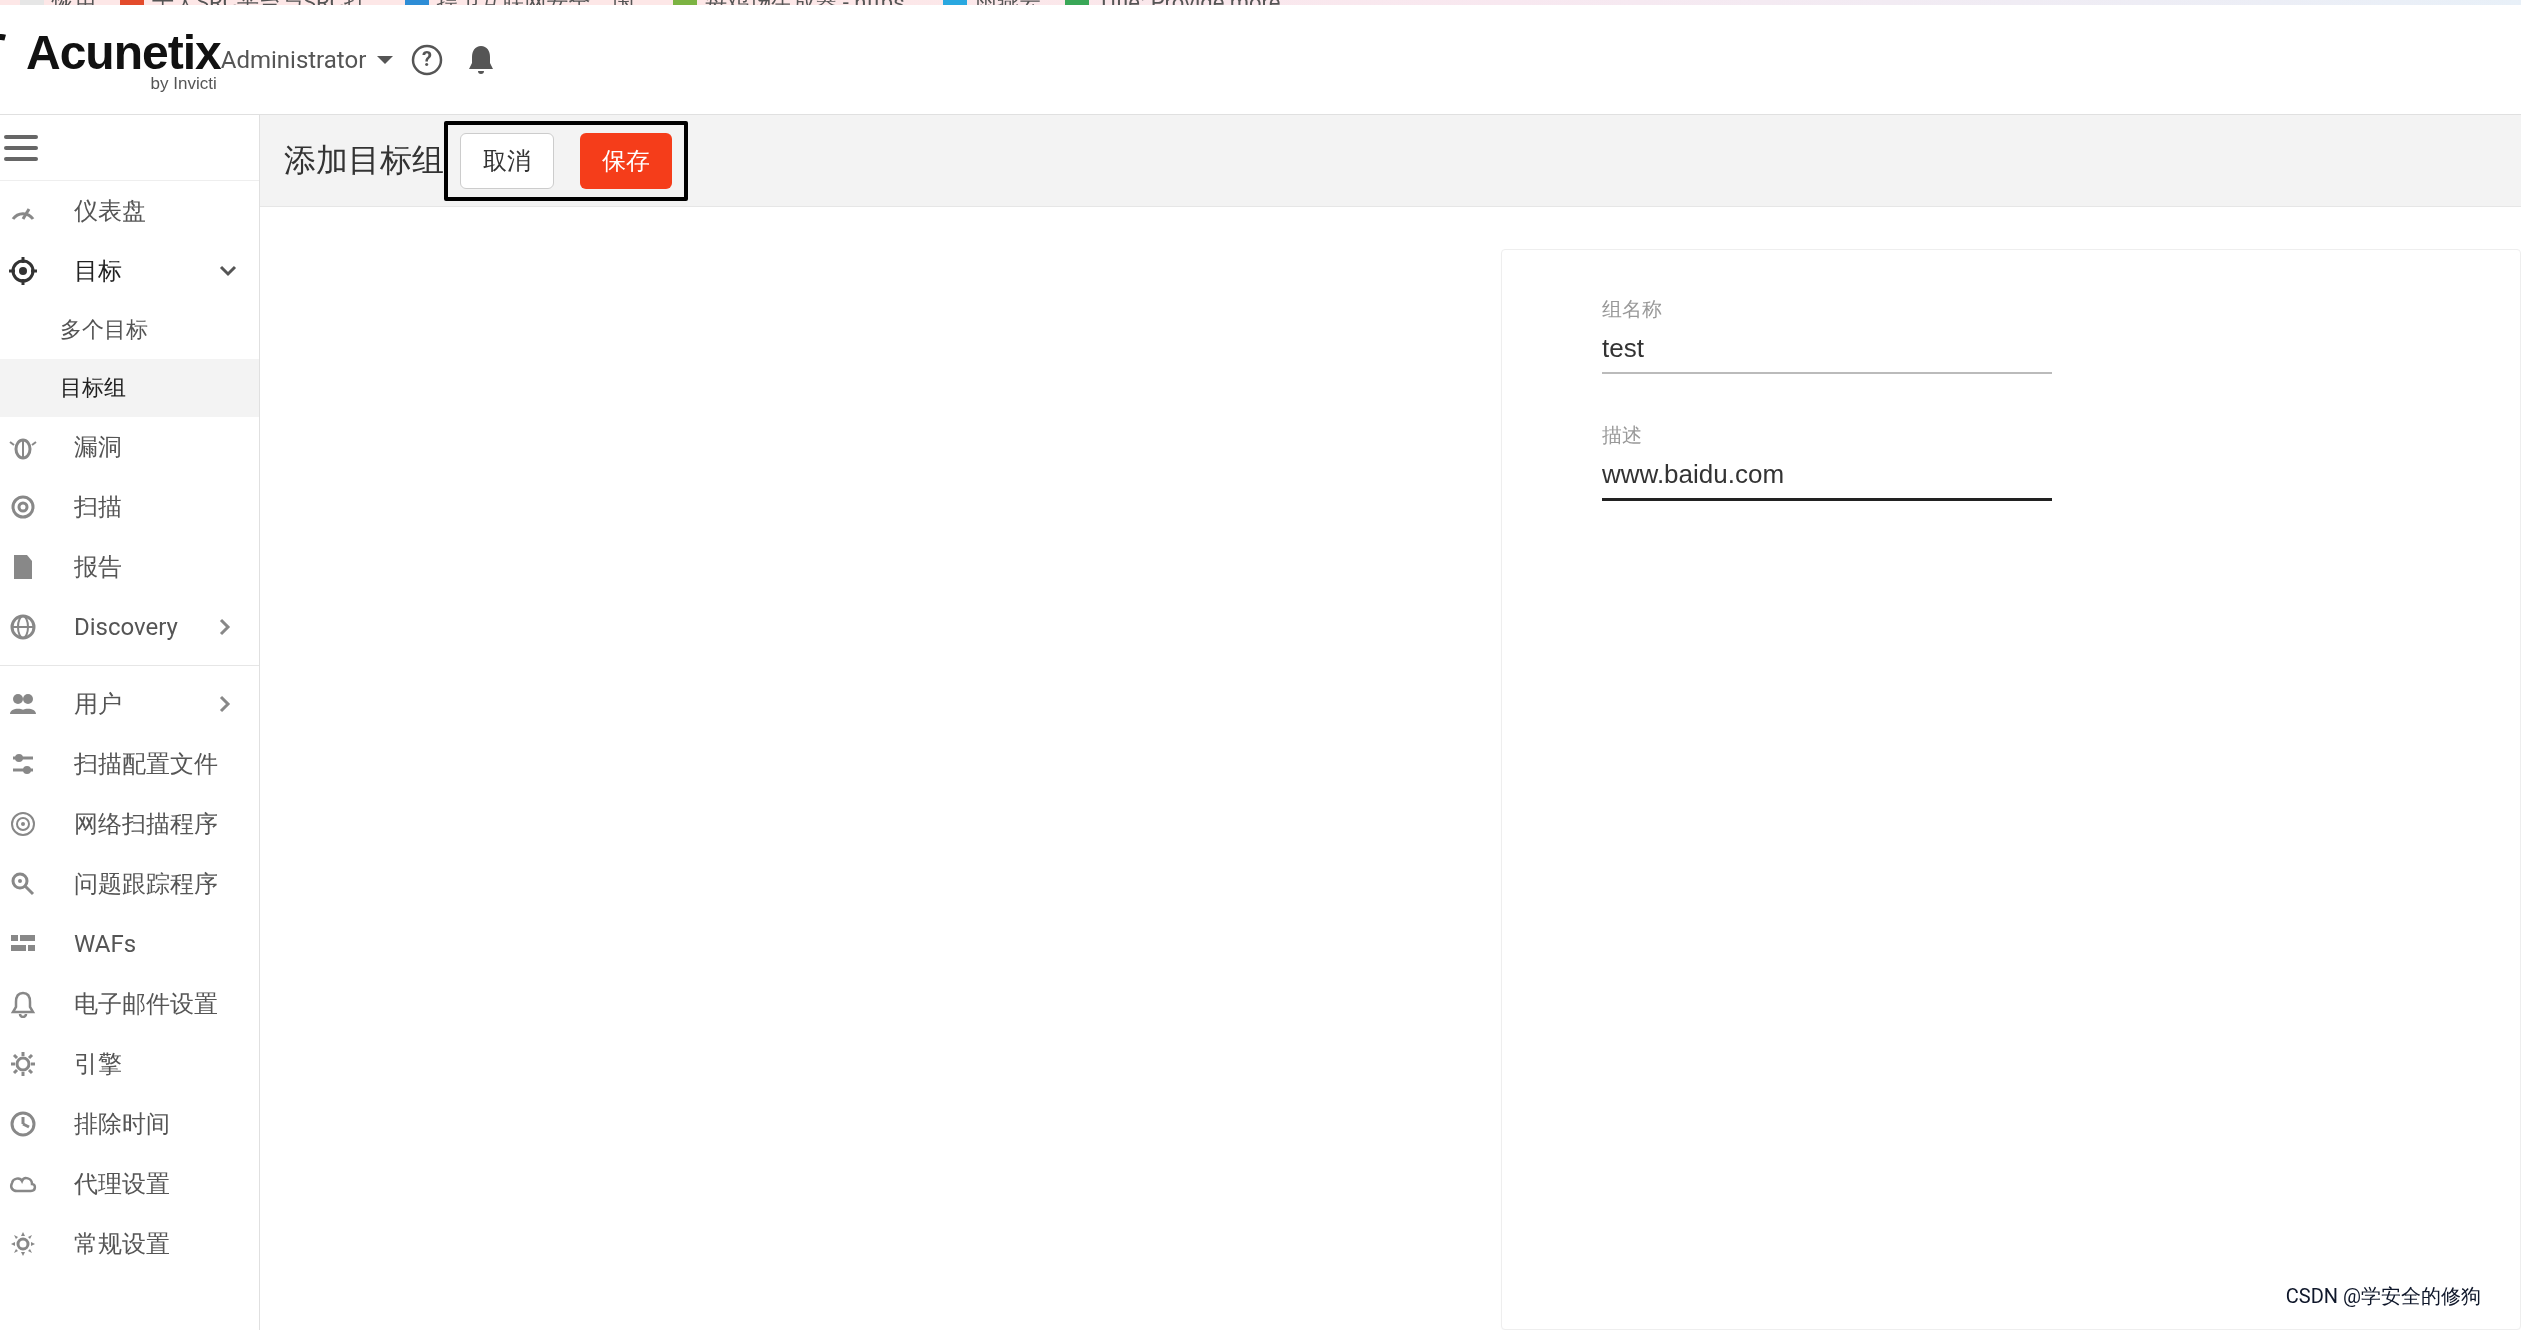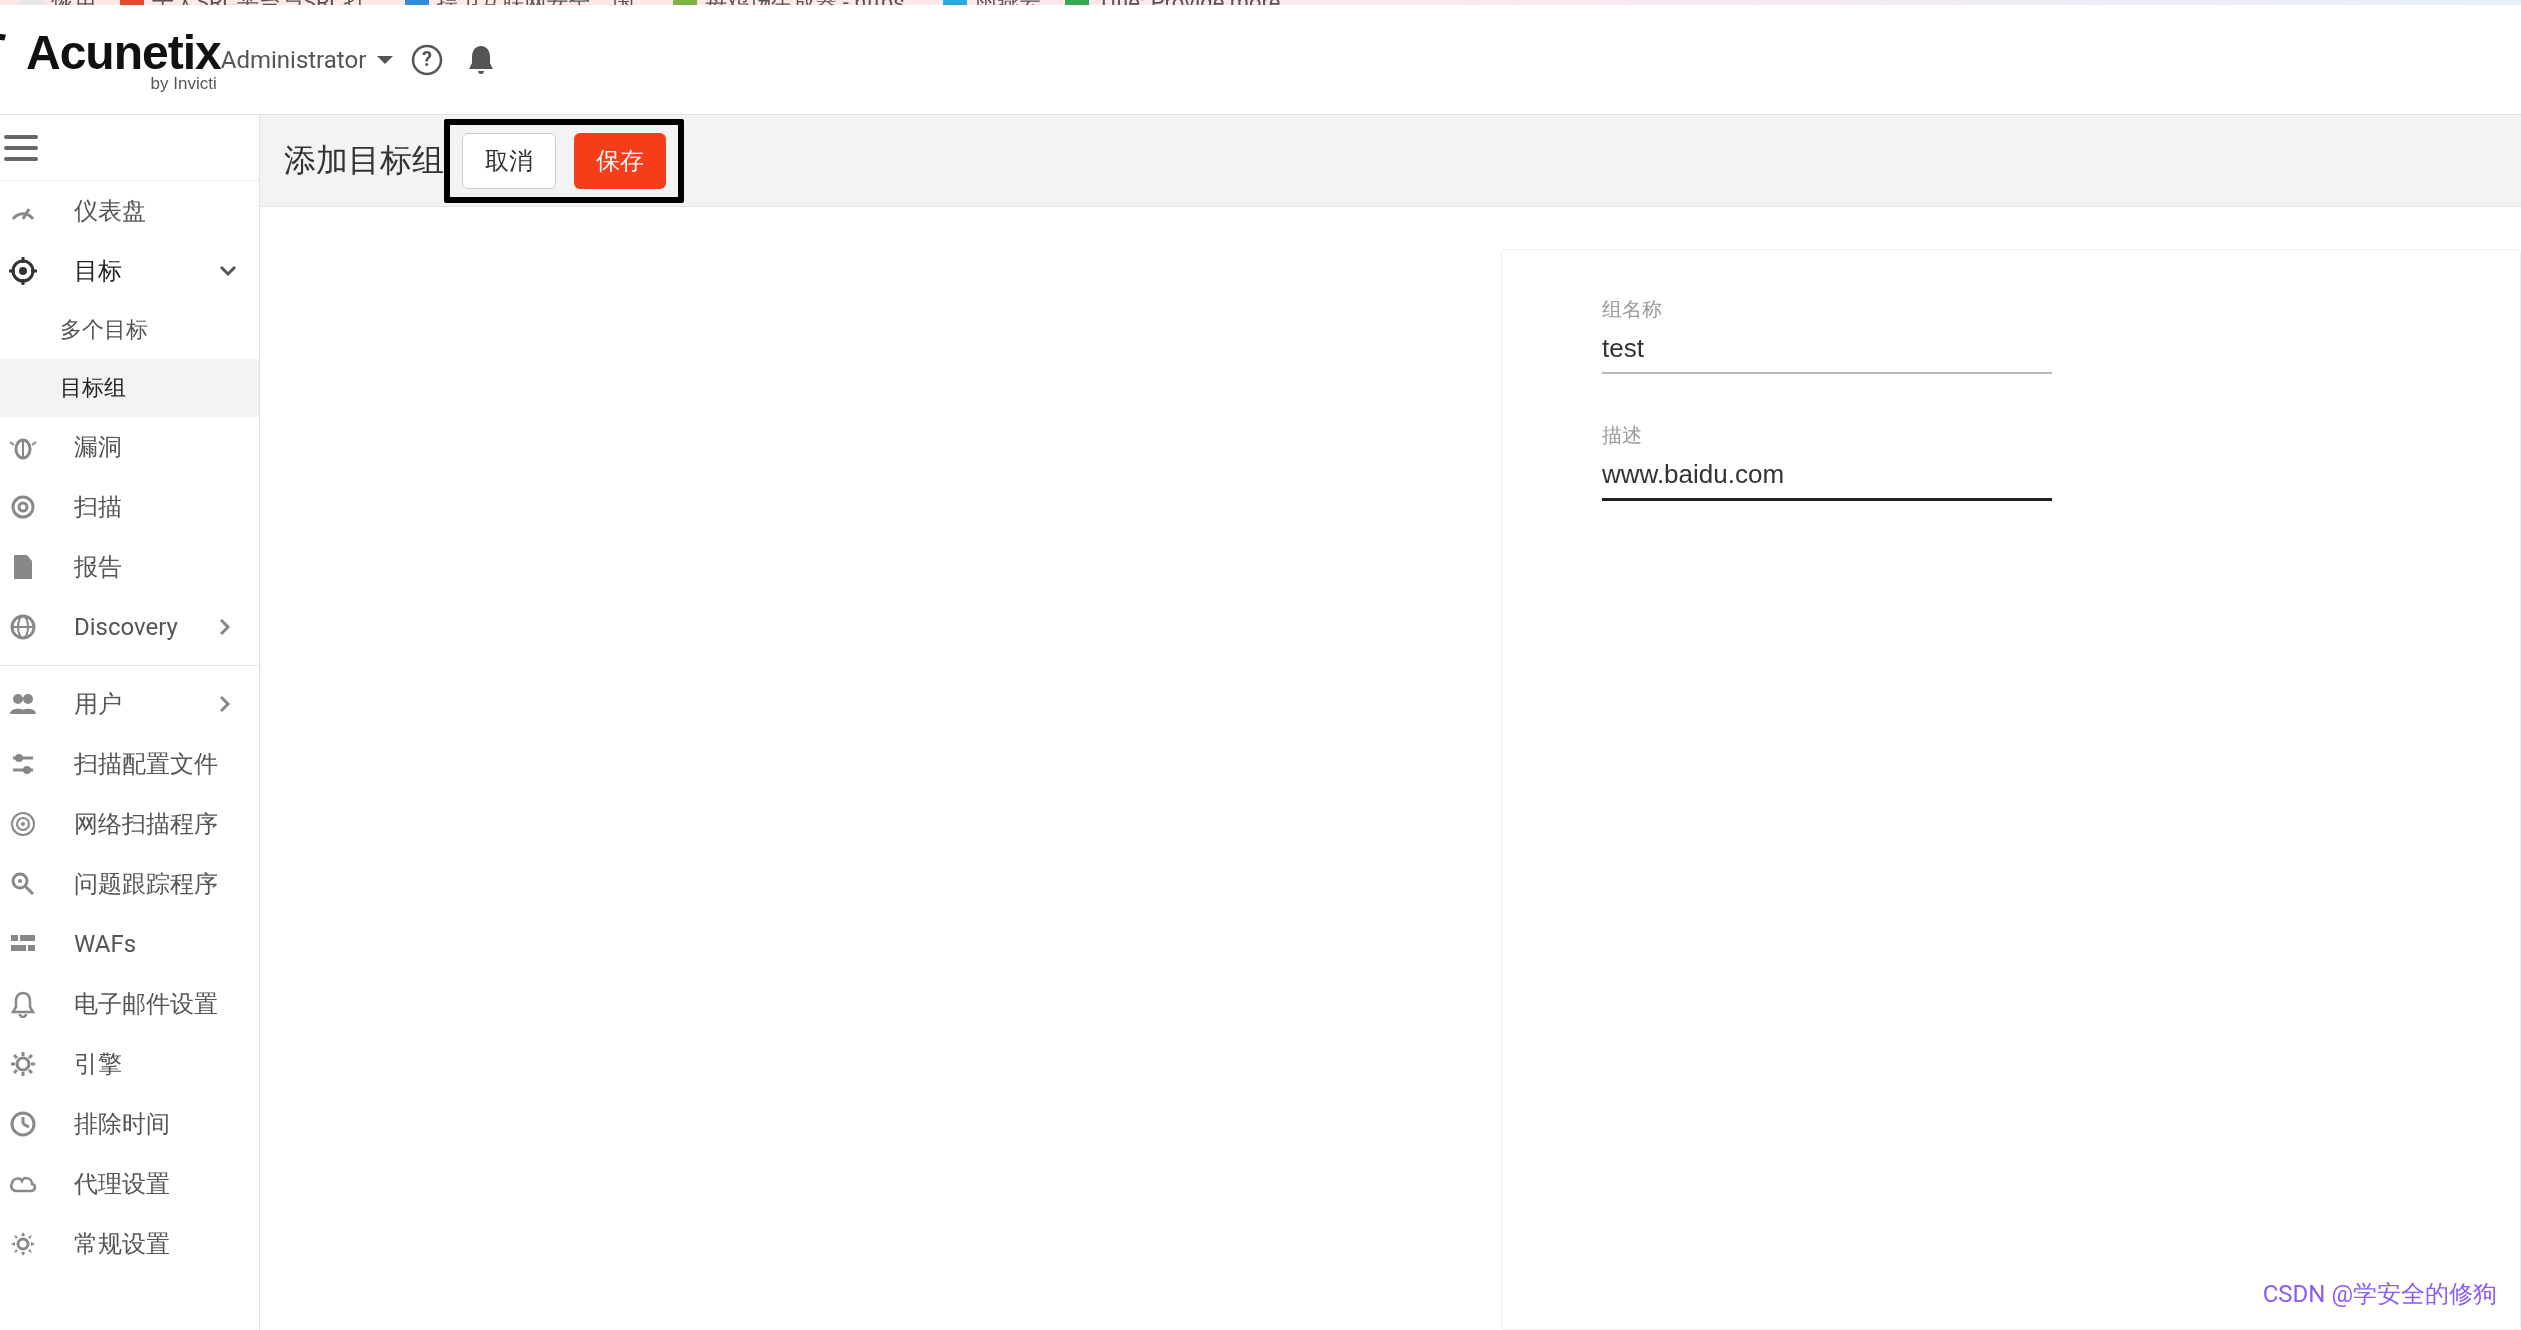--- a/index.html
+++ b/index.html
@@ -177,22 +177,22 @@
       align-items: center;
       padding: 0 30px 0 24px;
     }
     .content-title {
       font-size: 32px;
       color: #333;
       font-weight: 500;
     }
     .action-group {
       display: flex;
-      gap: 18px;
-      border: 6px solid #000000;
+      gap: 26px;
+      border: 4px solid #000000;
       padding: 8px 12px;
       border-radius: 2px;
     }
     .btn {
       height: 56px;
       padding: 0 22px;
       font-size: 24px;
       border-radius: 6px;
       display: flex;
       align-items: center;
@@ -242,24 +242,24 @@
       padding: 4px 0 8px 0;
       outline: none;
       color: #333;
       background: transparent;
     }
     .field-input.focused {
       border-bottom: 3px solid #222;
     }
     .watermark {
       position: fixed;
-      right: 24px;
+      right: 40px;
       bottom: 20px;
-      font-size: 24px;
-      color: #8b5cf6;
+      font-size: 20px;
+      color: #0f172a;
     }
     svg { display:block; }
   </style>
 </head>
 <body>
 
 <div class="tab-bar">
   <div class="tab-chip">
     <span class="tab-favicon" style="background:#e6e6e6"></span>
     <span>恢用</span>

